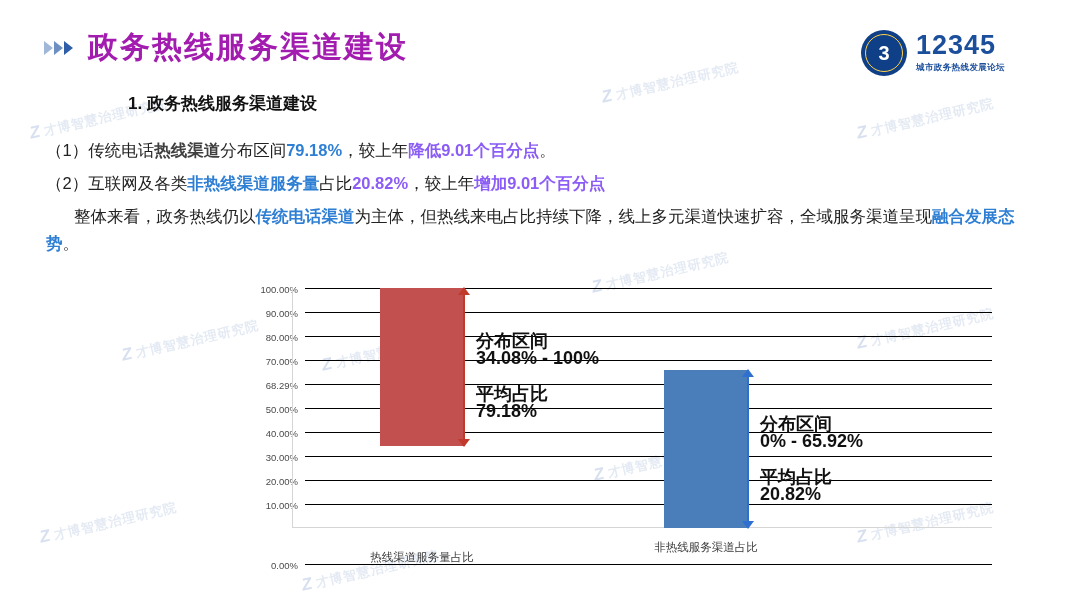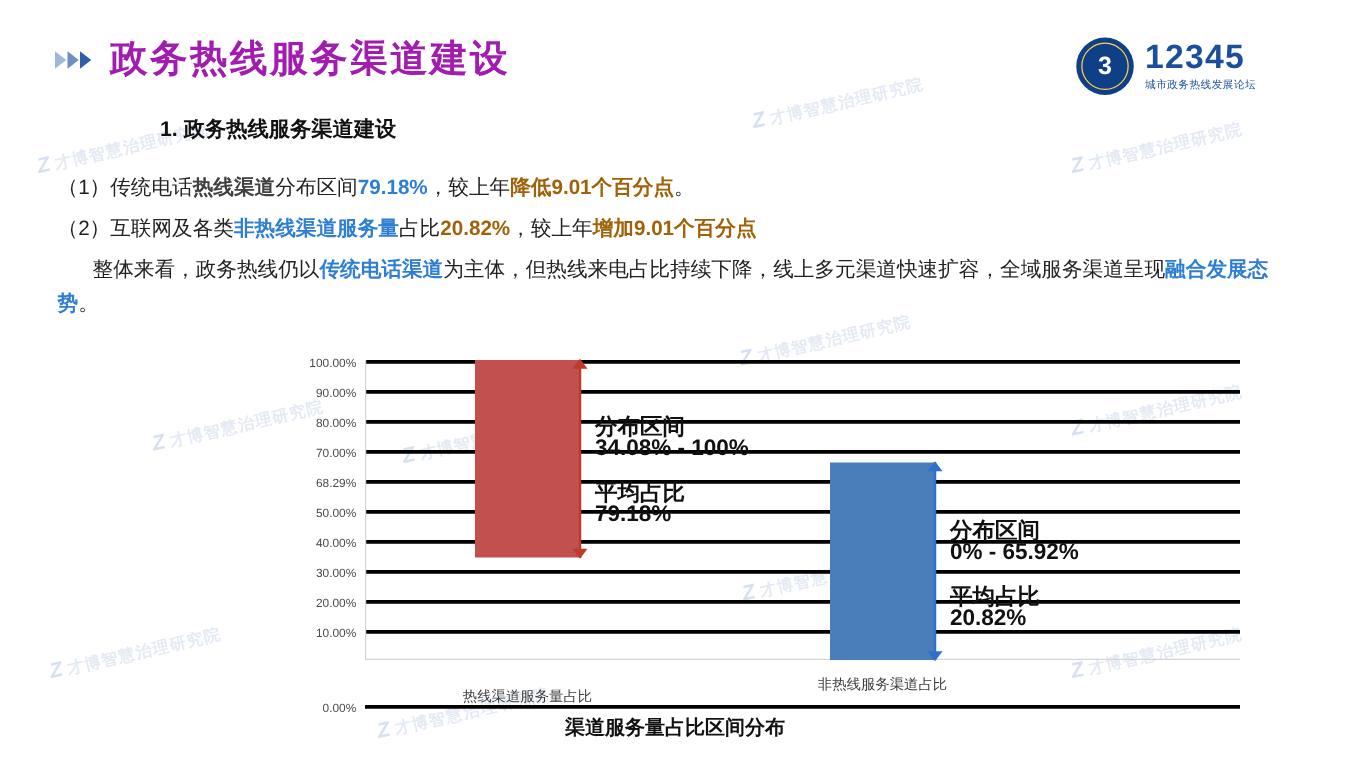--- a/index.html
+++ b/index.html
@@ -40,37 +40,37 @@
     font-size:30px;font-weight:bold;letter-spacing:2px;color:#a21caf;
   }
   .logo{position:absolute;right:24px;top:28px;width:195px;height:50px;display:flex;align-items:center;}
   .logo-badge{width:46px;height:46px;border-radius:50%;background:#0f3f86;position:relative;
               display:flex;align-items:center;justify-content:center;}
   .logo-badge:after{content:"";position:absolute;left:4px;top:4px;right:4px;bottom:4px;
               border-radius:50%;border:1.5px solid #ffd24a;}
   .logo-badge span{color:#fff;font-size:20px;font-weight:bold;z-index:2;}
   .logo-txt{margin-left:9px;}
   .logo-num{font-size:27px;font-weight:bold;color:#1b4f9c;letter-spacing:1px;line-height:1;}
-  .logo-sub{font-size:8.5px;color:#1b4f9c;letter-spacing:.4px;margin-top:3px;}
+  .logo-sub{font-size:8.5px;color:#1b4f9c;letter-spacing:.4px;margin-top:3px;font-weight:bold;}
 
   
   .sub-title{position:absolute;left:128px;top:92px;font-size:17px;font-weight:bold;color:#111;}
   .para{position:absolute;font-size:16.5px;line-height:27px;color:#222;}
   .l1{left:46px;top:137px;}
   .l2{left:46px;top:170px;}
   .l3{left:46px;top:203px;width:1000px;text-indent:0;}
   .hl-blue{color:#2e7fd4;font-weight:bold;}
-  .hl-dark{color:#a16207;font-weight:bold;}
+  .hl-dark{color:#8b5cf6;font-weight:bold;}
   .b{font-weight:bold;color:#404040;}
 
   
   .chart{position:absolute;left:0;top:276px;width:1080px;height:332px;}
   .plot{position:absolute;left:292px;top:12px;width:700px;height:240px;}
   .axis-lbl{position:absolute;right:calc(100% + 7px);font-size:9.5px;color:#4a4a4a;white-space:nowrap;transform:translateY(-50%);}
-  .grid{position:absolute;left:0;right:0;height:0;border-top:3px solid #000000;}
+  .grid{position:absolute;left:13px;right:0;height:0;border-top:1px solid #000000;}
   .yaxis{position:absolute;left:0;top:0;bottom:0;border-left:1px solid #d5d5d5;}
   .xaxis{position:absolute;left:0;right:0;bottom:0;border-top:1px solid #d5d5d5;}
 
   .bar{position:absolute;bottom:0;}
   .bar1{left:88px;width:84px;background:#c2504e;}
   .bar2{left:372px;width:84px;background:#4a7ebb;}
 
   .arrowcol{position:absolute;width:12px;}
   .arrowcol .line{position:absolute;left:5px;top:0;bottom:0;width:1.5px;background:#2f6fd0;}
   .arrowcol .ah{position:absolute;left:0;width:0;height:0;border-left:6px solid transparent;border-right:6px solid transparent;}
@@ -200,14 +200,13 @@
     </div>
     <div class="note" style="left:468px;top:181px;">
       <span>平均占比</span><br>
       <span>20.82%</span>
     </div>
 
     <div class="xtick" style="left:50px;width:160px;top:262px;">热线渠道服务量占比</div>
     <div class="xtick" style="left:334px;width:160px;top:252px;">非热线服务渠道占比</div>
   </div>
 
-  <div class="chart-caption">渠道服务量占比区间分布</div>
 </div>
 
 </body></html>

